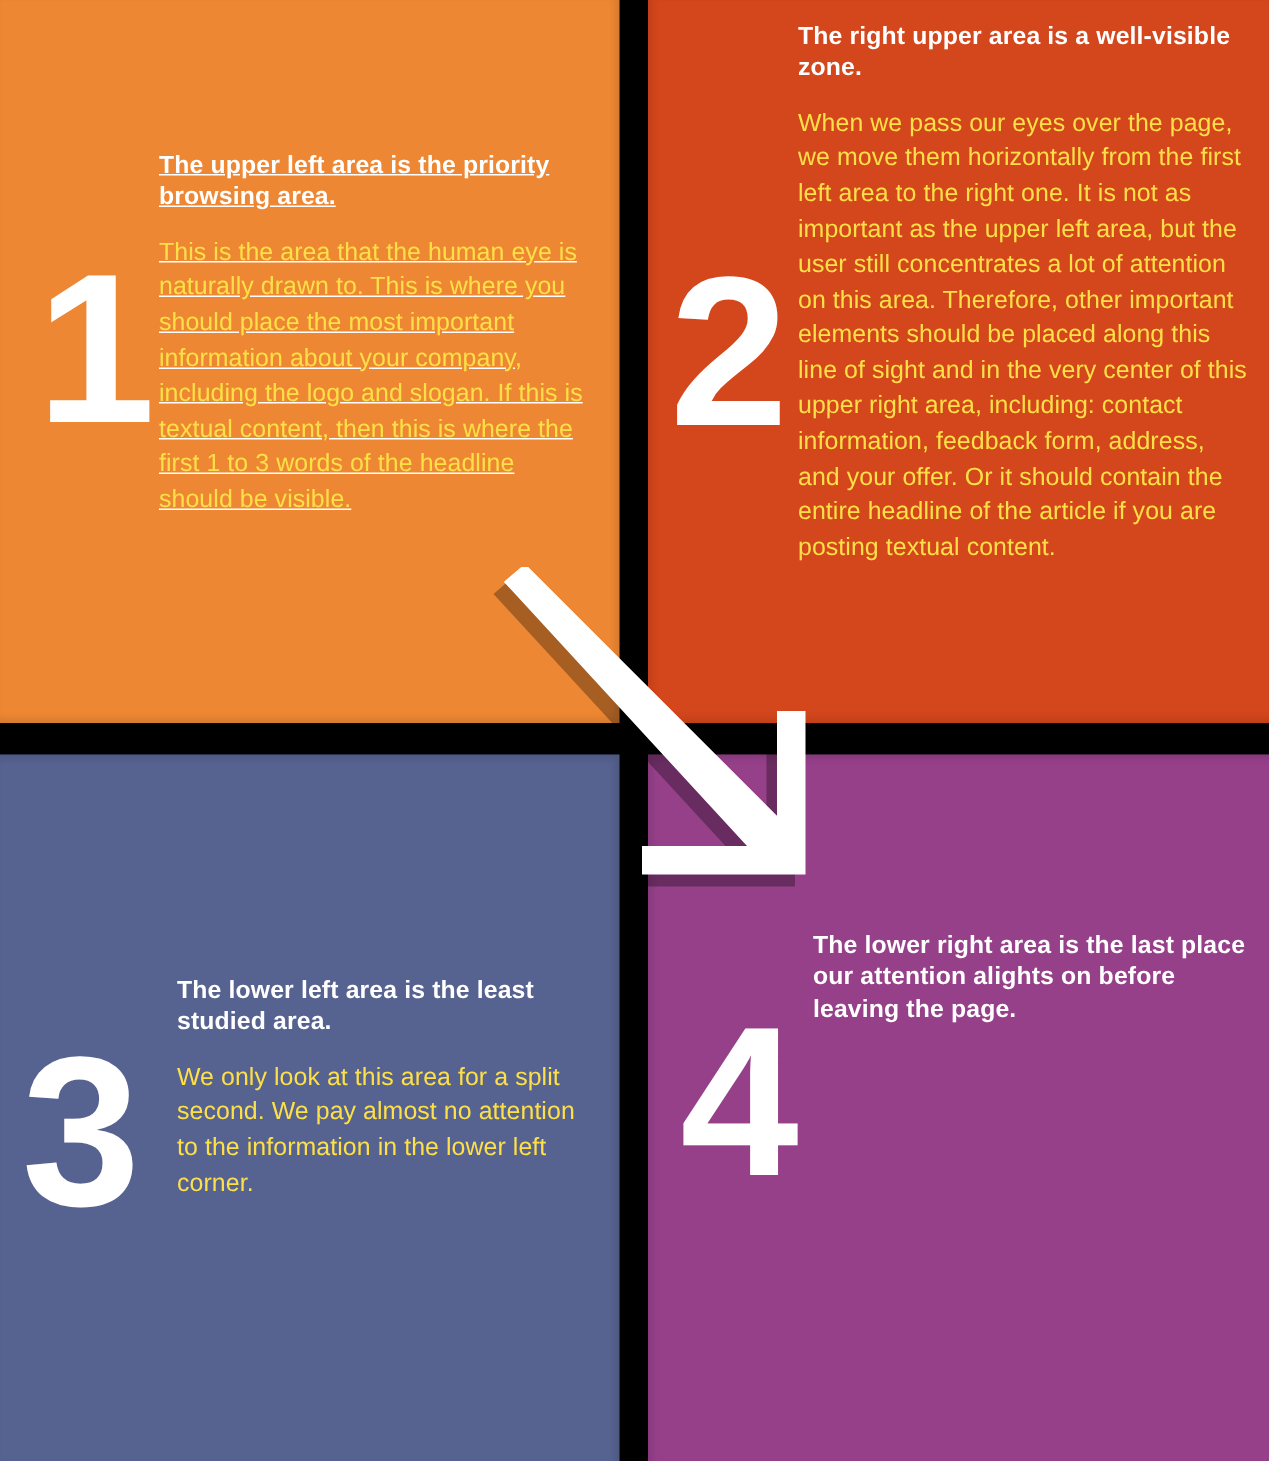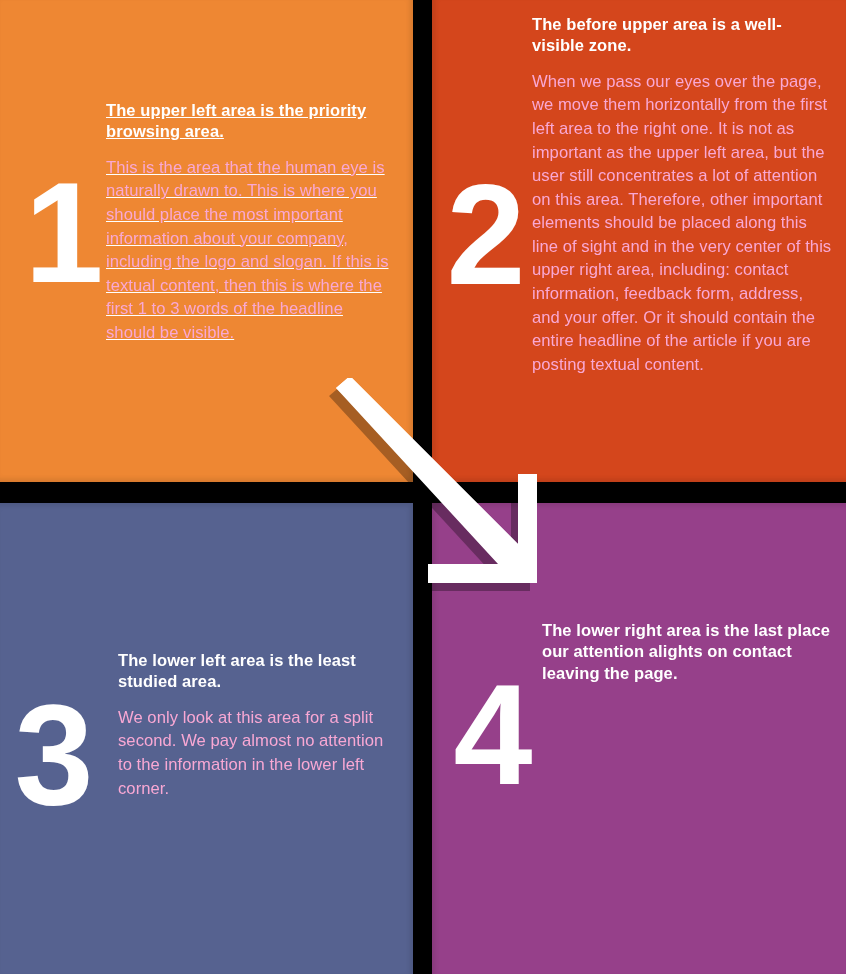--- a/index.html
+++ b/index.html
@@ -69,21 +69,21 @@
     font-weight: 700;
     margin: 0 0 13px 0;
     color: #ffffff;
     letter-spacing: 0.1px;
   }
   .body {
     font-size: 16.6px;
     line-height: 1.42;
     font-weight: 400;
     margin: 0;
-    color: #f9a8d4;
+    color: #fde047;
     letter-spacing: 0.05px;
   }
 
   
   #content-1 { left: 24px;  top: 100px; width: 366px; }
   #content-1 .bignum { width: 78px; margin-top: 78px; margin-right: 4px; }
   #content-1 .textcol { width: 282px; text-decoration: underline; }
 
   #content-2 { left: 442px; top: 14px;  width: 390px; }
   #content-2 .bignum { width: 86px; margin-top: 166px; margin-right: 4px; }
@@ -130,37 +130,37 @@
     <div class="bignum">1</div>
     <div class="textcol">
       <p class="heading">The upper left area is the priority browsing area.</p>
       <p class="body">This is the area that the human eye is naturally drawn to. This is where you should place the most important information about your company, including the logo and slogan. If this is textual content, then this is where the first 1 to 3 words of the headline should be visible.</p>
     </div>
   </div>
 
   <div class="content" id="content-2">
     <div class="bignum">2</div>
     <div class="textcol">
-      <p class="heading">The before upper area is a well-visible zone.</p>
+      <p class="heading">The right upper area is a well-visible zone.</p>
       <p class="body">When we pass our eyes over the page, we move them horizontally from the first left area to the right one. It is not as important as the upper left area, but the user still concentrates a lot of attention on this area. Therefore, other important elements should be placed along this line of sight and in the very center of this upper right area, including: contact information, feedback form, address, and your offer. Or it should contain the entire headline of the article if you are posting textual content.</p>
     </div>
   </div>
 
   <div class="content" id="content-3">
     <div class="bignum">3</div>
     <div class="textcol">
       <p class="heading"> The lower left area is the least studied area.</p>
       <p class="body">We only look at this area for a split second. We pay almost no attention to the information in the lower left corner.</p>
     </div>
   </div>
 
   <div class="content" id="content-4">
     <div class="bignum">4</div>
     <div class="textcol">
-      <p class="heading">The lower right area is the last place our attention alights on contact leaving the page.</p>
+      <p class="heading">The lower right area is the last place our attention alights on before leaving the page.</p>
     </div>
   </div>
 
   <div id="center-arrow">
     <svg width="240" height="225" viewBox="0 0 240 225" xmlns="http://www.w3.org/2000/svg">
 
       <g transform="translate(-7,8)" opacity="0.30">
         <path d="M 18 10
                  L 32 -2
                  L 200 166

